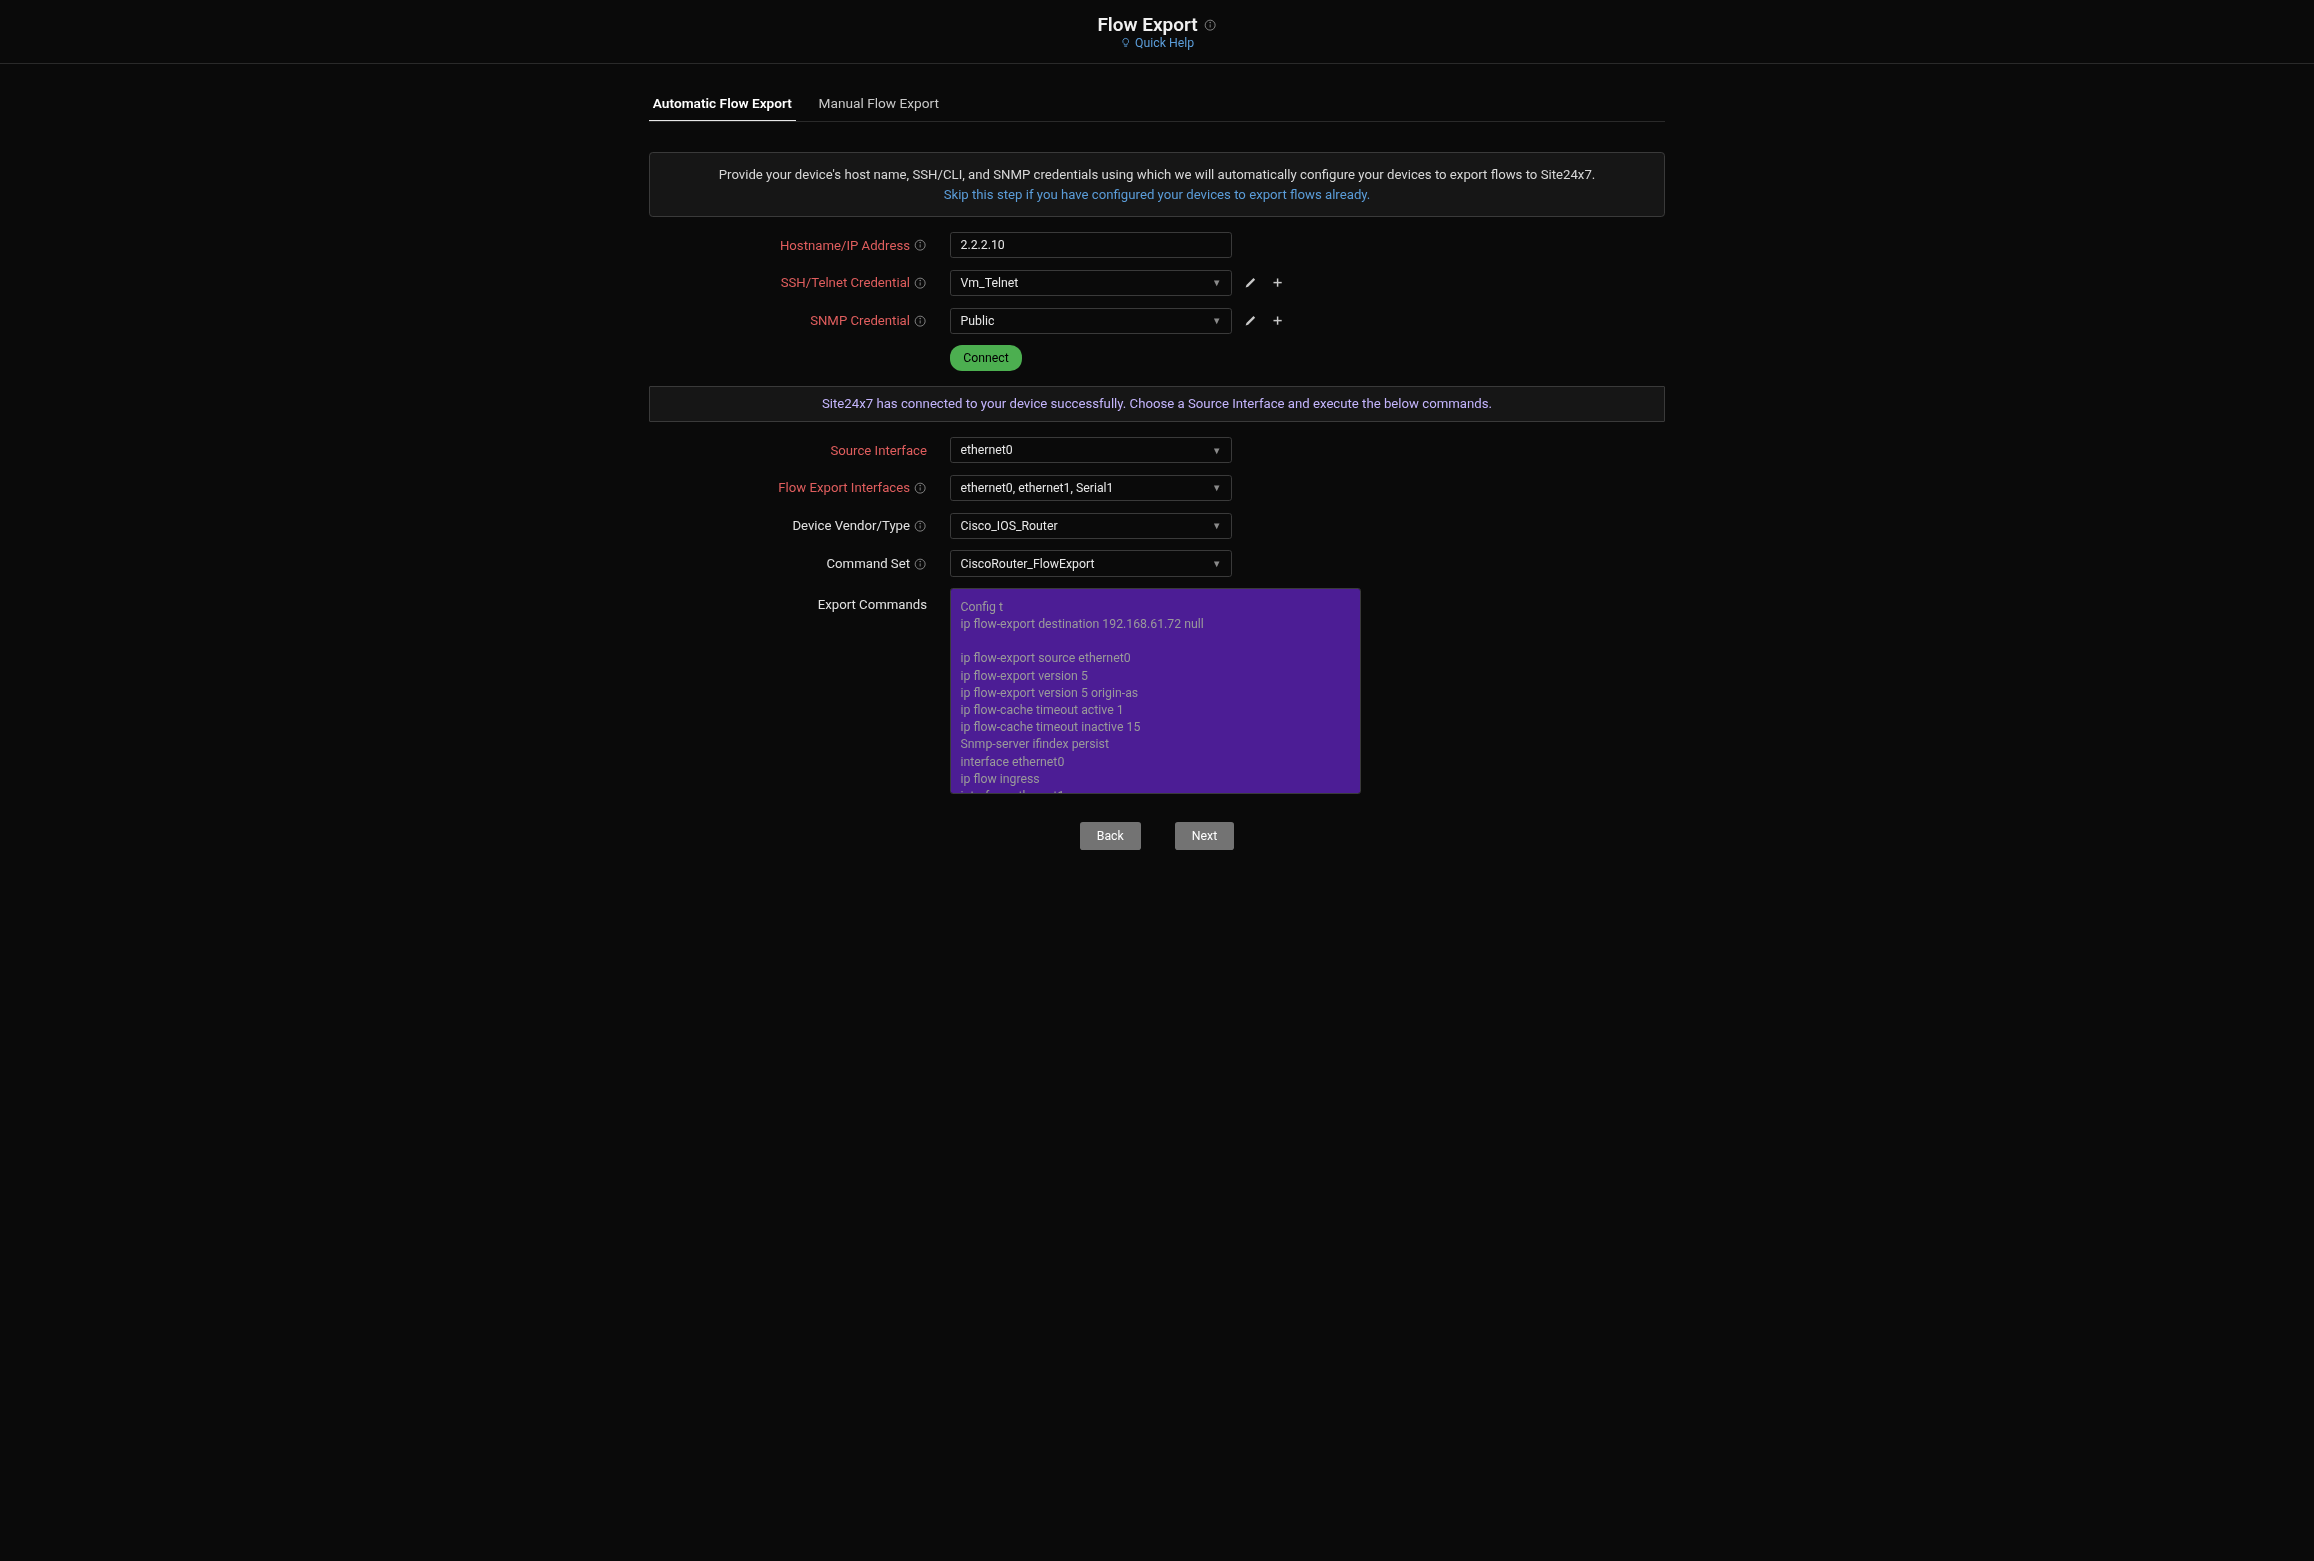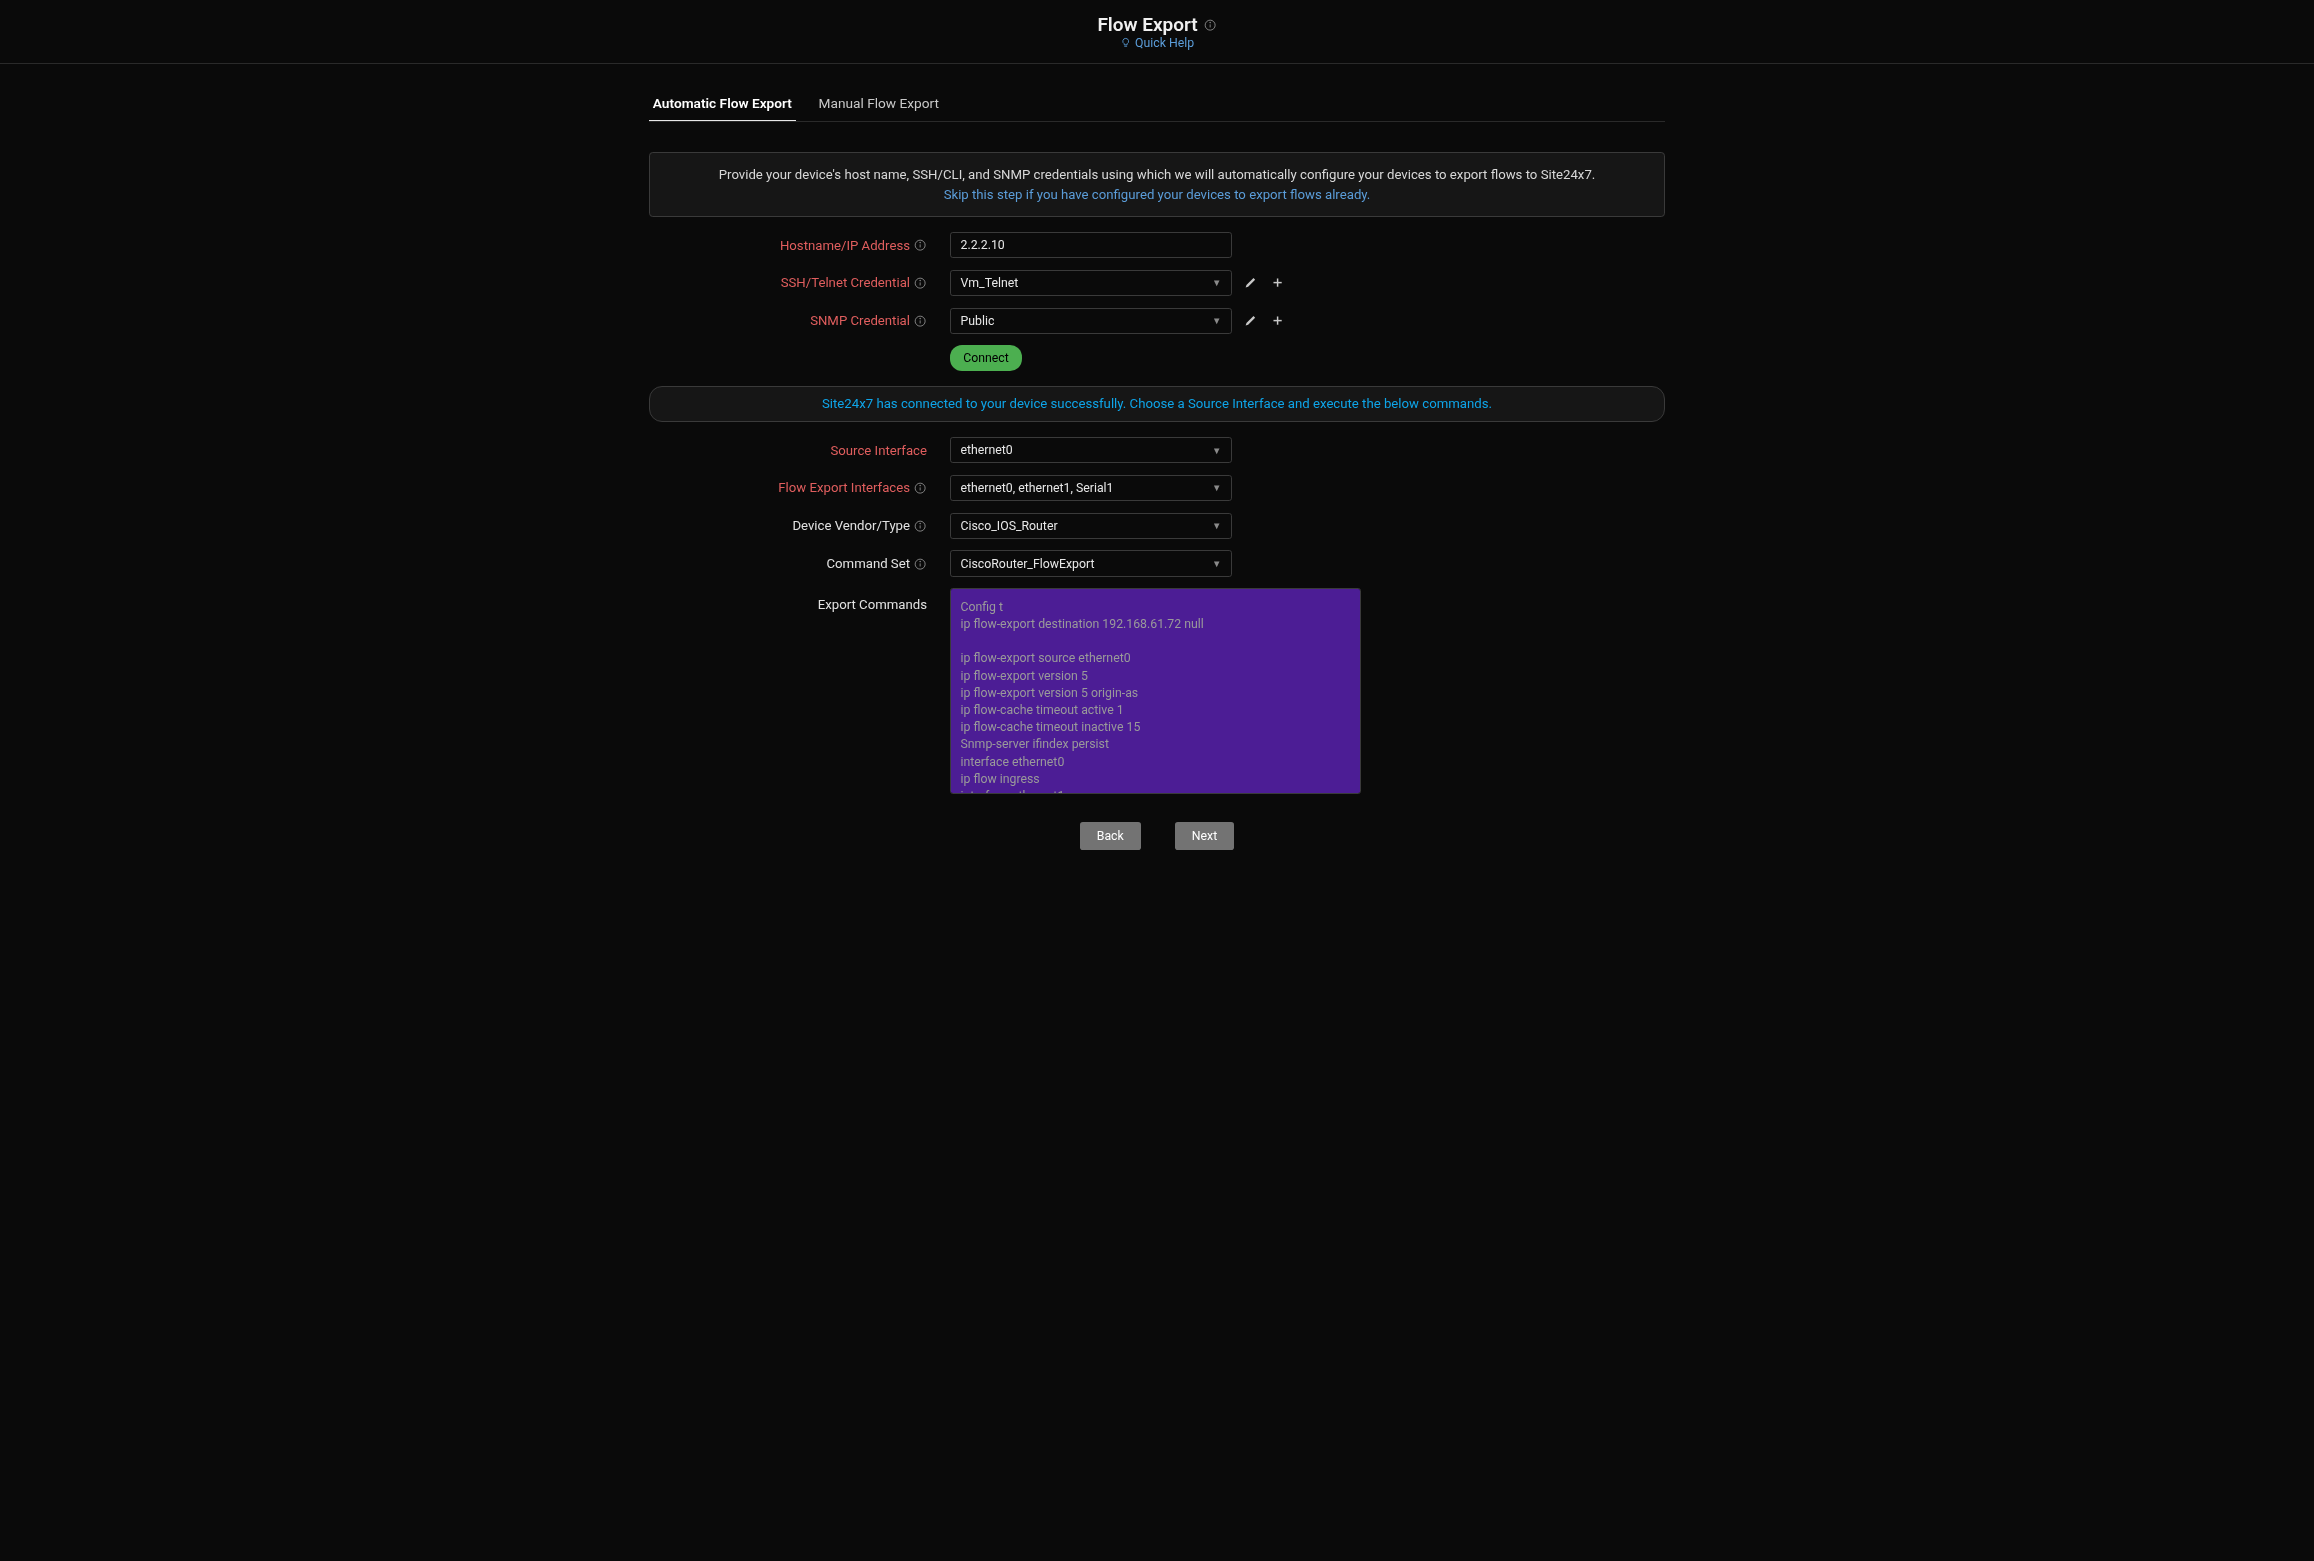--- a/index.html
+++ b/index.html
@@ -141,26 +141,26 @@
     border: none;
     border-radius: 12px;
     padding: 5.7px 13.2px;
     font-size: 12.3px;
     cursor: pointer;
     font-family: inherit;
   }
   .btn-offset { margin-left: 301px; }
   .status-banner {
     border: 0.9px solid #3a3a3a;
-    border-radius: 13px;
+    border-radius: 1px;
     margin-top: 15px;
     padding: 9.5px 15px;
     text-align: center;
     background-color: #161616;
-    color: #0ea5e9;
+    color: #c4b5fd;
   }
   .textarea {
     width: 411px;
     height: 206px;
     background-color: #4c1d95;
     border: 0.9px solid #3a3a3a;
     border-radius: 2.8px;
     color: #9a9a9a;
     padding: 9.5px 9.5px;
     font-size: 12.3px;

